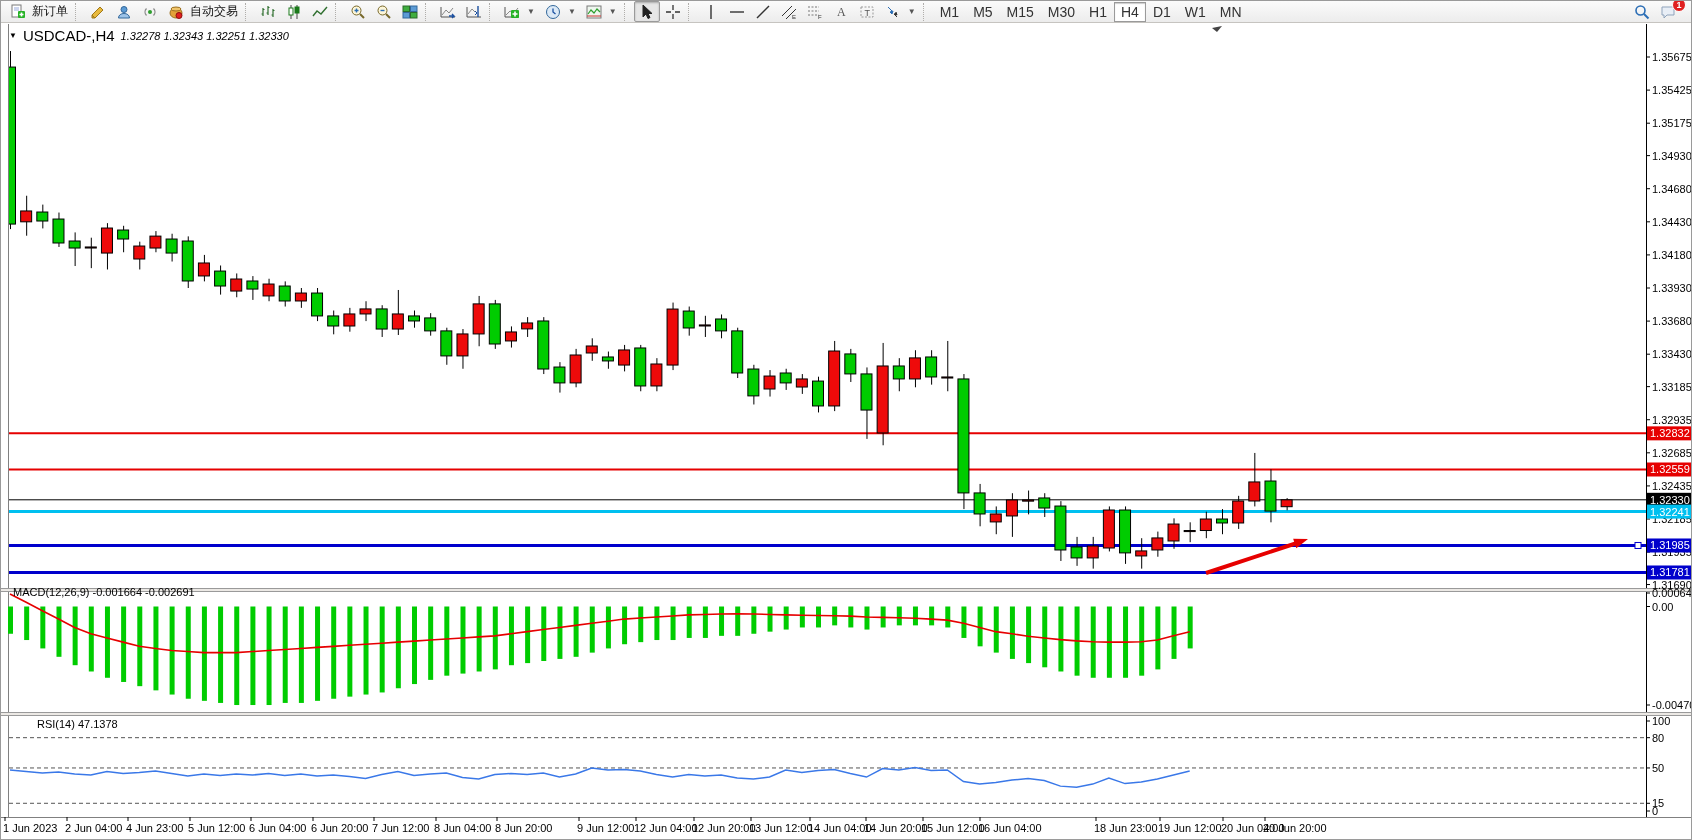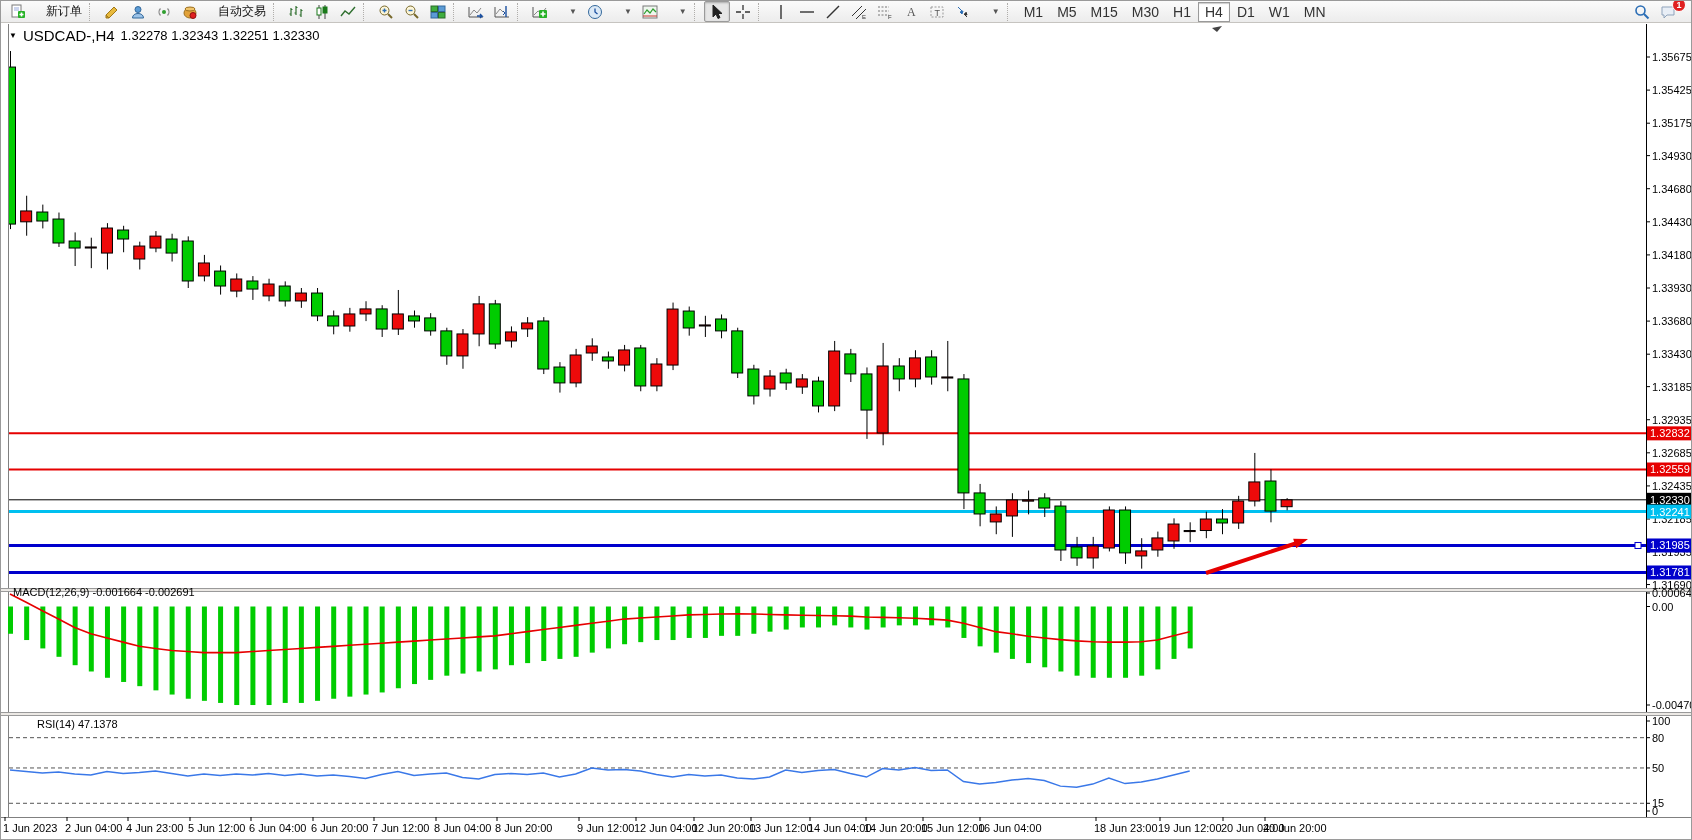--- a/index.html
+++ b/index.html
@@ -1,21 +1,21 @@
 <!DOCTYPE html>
 <html><head>
 <meta charset="utf-8">
 <style>
   html,body{margin:0;padding:0;background:#d6d3ce;}
   #app{position:relative;width:1692px;height:840px;background:#fff;overflow:hidden;
        font-family:"Liberation Sans","DejaVu Sans",sans-serif;border:1px solid #9a9a9a;box-sizing:border-box;}
   
   #toolbar{position:absolute;left:0;top:0;width:100%;height:22px;background:linear-gradient(#fbfbfb,#ececec);
            border-bottom:1px solid #c6c4c0;display:flex;align-items:center;padding:0 4px;box-sizing:border-box;z-index:5;}
-  .tbtn{height:19px;display:flex;align-items:center;gap:20px;padding:0 4px;border:1px solid transparent;border-radius:2px;cursor:default;}
+  .tbtn{height:19px;display:flex;align-items:center;gap:6px;padding:0 4px;border:1px solid transparent;border-radius:2px;cursor:default;}
   .tbtn.active{background:#e6e6e6;border-color:#9a9a9a;box-shadow:inset 0 1px 2px rgba(0,0,0,.25);}
   .tlabel{font-size:12px;color:#111;white-space:nowrap;}
   .tsep{width:7px;height:18px;margin:0 2px;border-left:1px dotted #b0aeab;}
   .tspacer{flex:1;}
   .tf{font-size:14px;color:#333;padding:0 6px;height:18px;display:flex;align-items:center;border:1px solid transparent;}
   .tf.active{background:#fff;border:1px solid #9a9a9a;box-shadow:inset 0 1px 1px rgba(0,0,0,.2);}
   .caret{font-size:8px;color:#555;margin-left:1px;}
   .tbi{width:16px;height:16px;display:block;}
   .badge{position:absolute;top:-4px;right:-6px;background:#e02020;color:#fff;border-radius:7px;font-size:9px;
          min-width:12px;height:12px;line-height:12px;text-align:center;font-weight:bold;border:1px solid #fff;}
@@ -606,19 +606,19 @@
         <line x1="1159" y1="793" x2="1159" y2="797" stroke="#000"></line>
         <text x="1157" y="808" font-size="11" fill="#000" font-family="Liberation Sans, sans-serif">19 Jun 12:00</text>
         <line x1="1222" y1="793" x2="1222" y2="797" stroke="#000"></line>
         <text x="1220" y="808" font-size="11" fill="#000" font-family="Liberation Sans, sans-serif">20 Jun 04:00</text>
         <line x1="1264" y1="793" x2="1264" y2="797" stroke="#000"></line>
         <text x="1262" y="808" font-size="11" fill="#000" font-family="Liberation Sans, sans-serif">20 Jun 20:00</text>
       </svg>
     <div class="overlay-label" id="symbol-row">
       <span id="collapse-tri">▼</span>
       <span style="font-size:15px;">USDCAD-,H4</span>
-      <span style="font-size:13px;">1.32278 1.32343 1.32251 1.32330</span>
+      <span style="font-size:11px;font-style:italic;">1.32278 1.32343 1.32251 1.32330</span>
     </div>
     <div class="overlay-label" style="left:12px;top:562px;">MACD(12,26,9) -0.001664 -0.002691</div>
     <div class="overlay-label" style="left:12px;top:694px;margin-left:24px;">RSI(14) 47.1378</div>
   </div>
 
 </div>
 
 </body></html>

